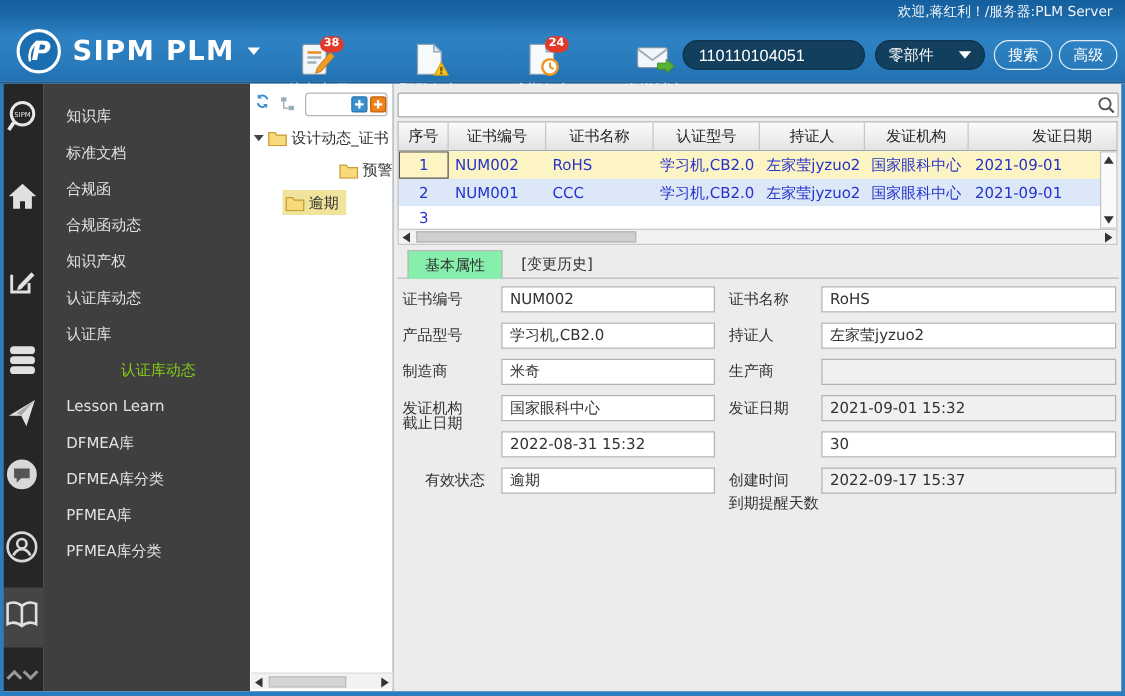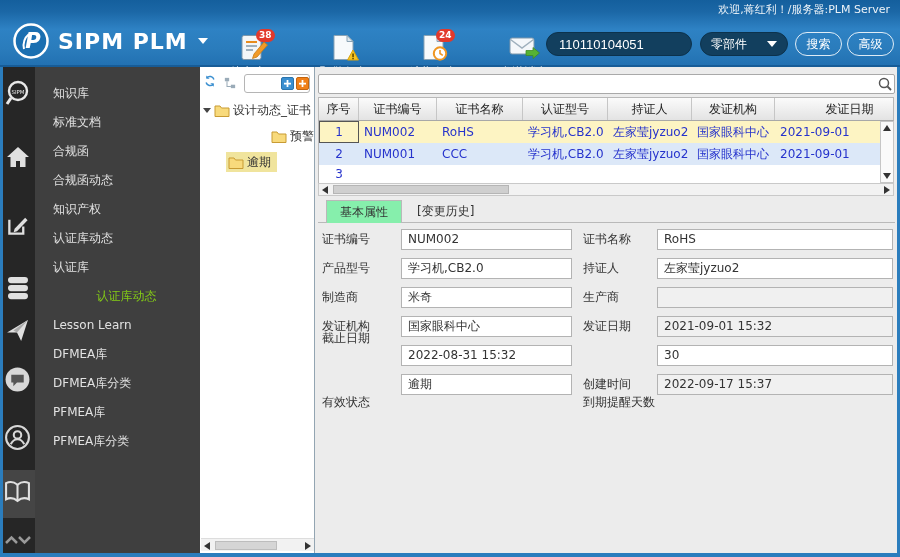--- a/index.html
+++ b/index.html
@@ -384,21 +384,21 @@
   <div class="flabel col-l-label" style="top:316px;">发证机构</div>
   <div class="vbox col-l-input" style="top:316px;">国家眼科中心</div>
   <div class="flabel col-r-label" style="top:316px;">发证日期</div>
   <div class="vbox col-r-input dim" style="top:316px;">2021-09-01 15:32</div>
 
   <div class="flabel col-l-label" style="top:328px;">截止日期</div>
   <div class="vbox col-l-input" style="top:345px;">2022-08-31 15:32</div>
   <div class="flabel col-r-label" style="top:345px;margin-top:47px;">到期提醒天数</div>
   <div class="vbox col-r-input" style="top:345px;">30</div>
 
-  <div class="flabel col-l-label" style="top:392px;">有效状态</div>
+  <div class="flabel col-l-label" style="top:374px;margin-left:18px;">有效状态</div>
   <div class="vbox col-l-input" style="top:374px;">逾期</div>
   <div class="flabel col-r-label" style="top:374px;">创建时间</div>
   <div class="vbox col-r-input dim" style="top:374px;">2022-09-17 15:37</div>
 
   <div class="edge edge-left"></div>
   <div class="edge edge-right"></div>
   <div class="edge edge-bottom"></div>
 </div>
 
 </body></html>

